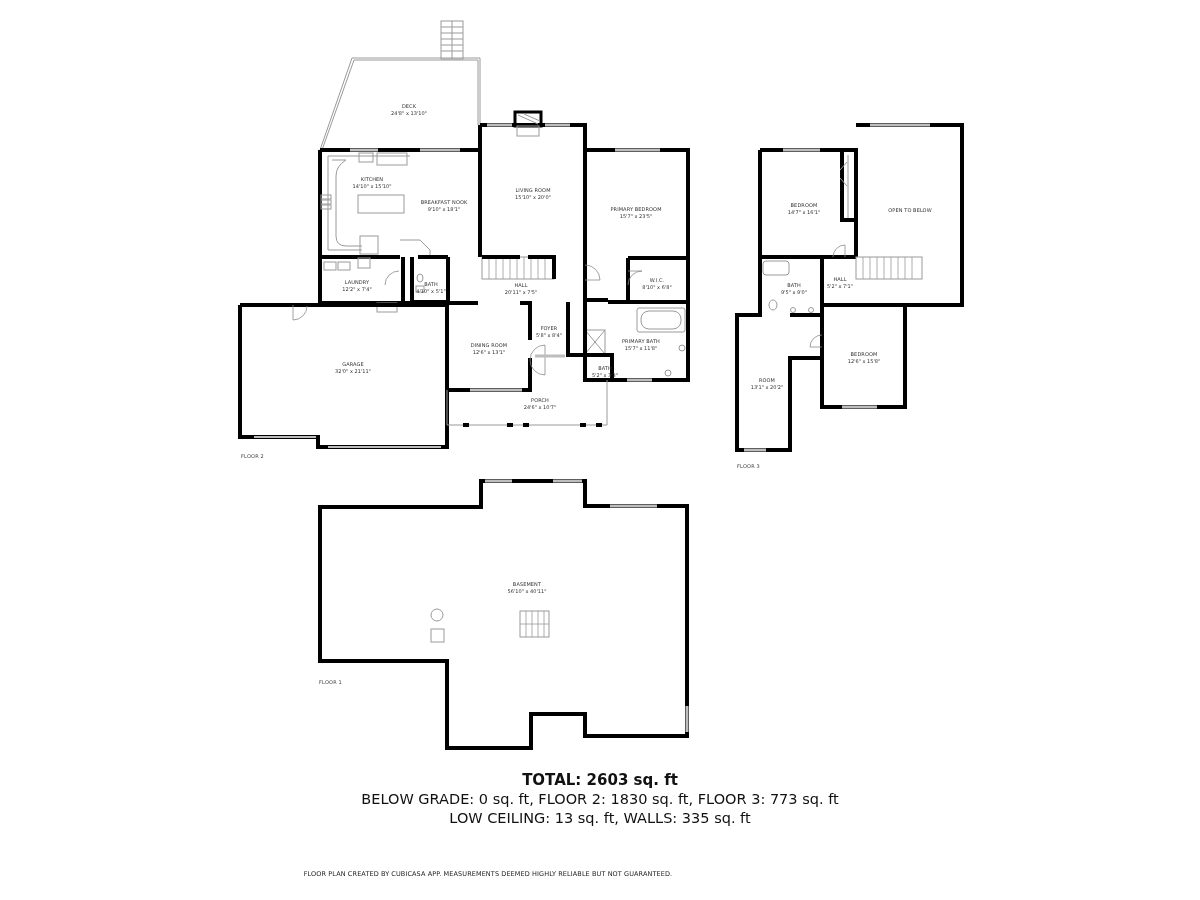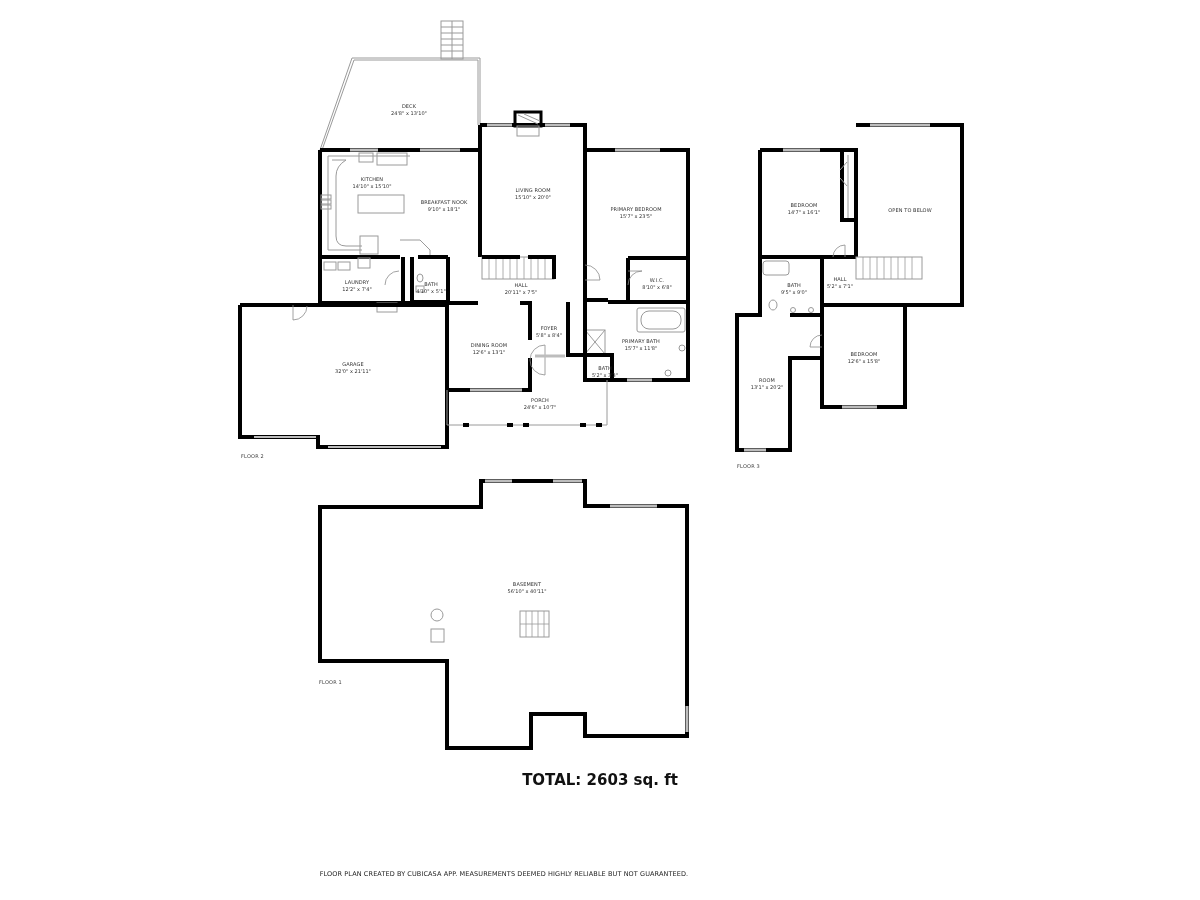--- a/index.html
+++ b/index.html
@@ -9,21 +9,21 @@
   .thin { fill: none; stroke: #9a9a9a; stroke-width: 1; }
   .win { stroke: #bdbdbd; stroke-width: 3; }
   .door { fill: none; stroke: #8a8a8a; stroke-width: 0.8; }
   .rl { position: absolute; transform: translateX(-50%); text-align: center; color: #333; font-size: 5px; line-height: 7px; white-space: nowrap; }
   .rl .nm { display: block; letter-spacing: 0.1px; }
   .rl .dm { display: block; }
   .floor-label { position: absolute; font-size: 5px; color: #444; letter-spacing: 0.2px; }
   #summary { position: absolute; left: 0; width: 1200px; top: 771px; text-align: center; color: #111; }
   #summary .total { font-weight: bold; font-size: 15px; line-height: 19px; }
   #summary .line { font-size: 14.5px; line-height: 19px; }
-  #footer { position: absolute; left: 16px; width: 976px; top: 870px; text-align: center; font-size: 6.5px; color: #222; letter-spacing: 0.1px; }
+  #footer { position: absolute; left: 0; width: 976px; top: 870px; text-align: center; font-size: 6.5px; color: #222; letter-spacing: 0.1px; }
 </style>
 </head>
 <body>
 
 <svg id="plan" viewBox="0 0 1200 900" xmlns="http://www.w3.org/2000/svg">
 
   <g>
 
     <g>
       <polyline class="thin" points="320,150 352,58 480,58 480,125"></polyline>
@@ -261,15 +261,17 @@
     <span class="nm">BASEMENT</span>
     <span class="dm">56'10" x 40'11"</span>
   </div>
 
 <div class="floor-label" style="left:241px; top:453px;">FLOOR 2</div>
 <div class="floor-label" style="left:737px; top:463px;">FLOOR 3</div>
 <div class="floor-label" style="left:319px; top:679px;">FLOOR 1</div>
 
 <div id="summary">
   <div class="total">TOTAL: 2603 sq. ft</div>
+  <div class="line">BELOW GRADE: 0 sq. ft, FLOOR 2: 1830 sq. ft, FLOOR 3: 773 sq. ft</div>
+  <div class="line">LOW CEILING: 13 sq. ft, WALLS: 335 sq. ft</div>
 </div>
 
 <div id="footer">FLOOR PLAN CREATED BY CUBICASA APP. MEASUREMENTS DEEMED HIGHLY RELIABLE BUT NOT GUARANTEED.</div>
 
 </body></html>

